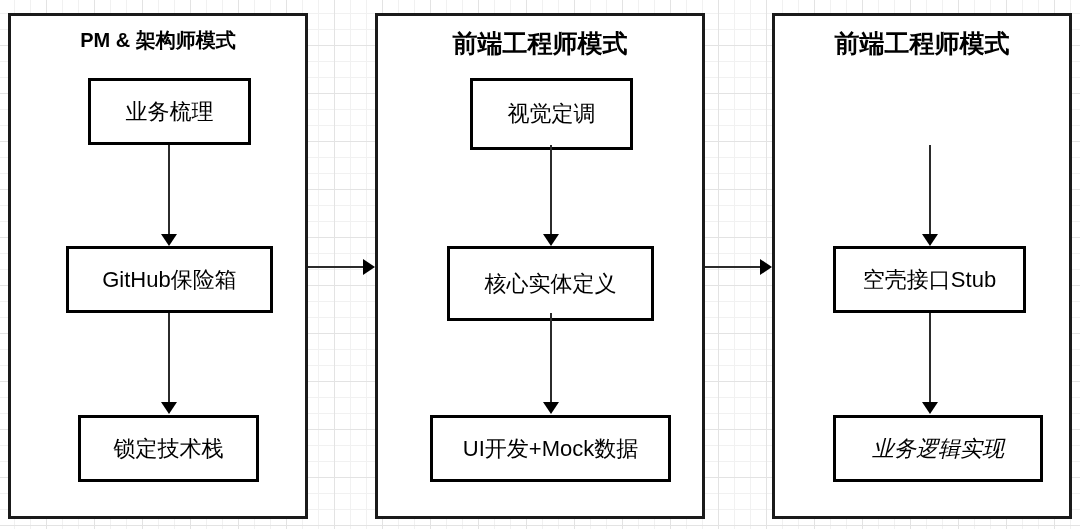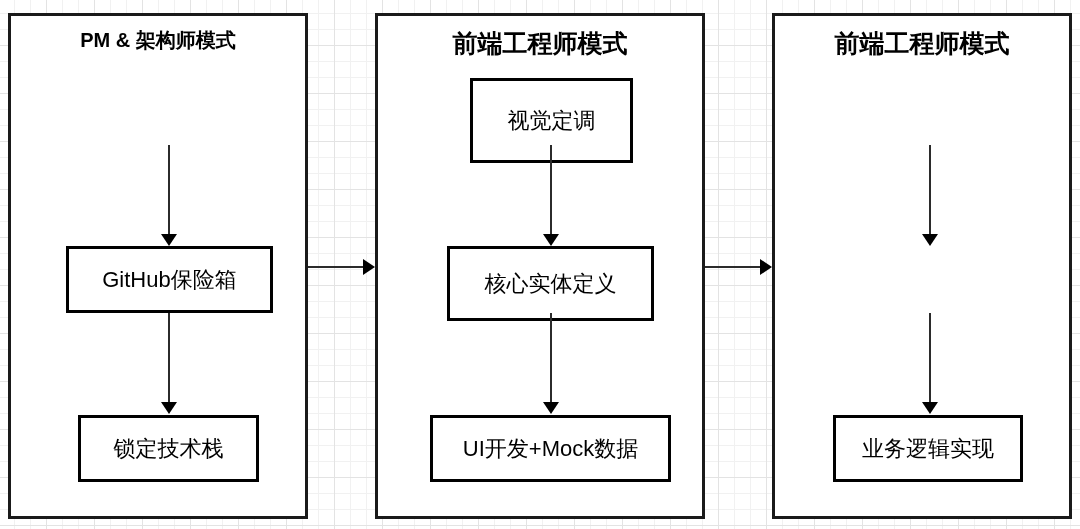--- a/index.html
+++ b/index.html
@@ -92,41 +92,44 @@
 </style>
 </head>
 <body>
 
 <div id="canvas">
 
   <div class="panel" style="left:8px; top:13px; width:300px; height:506px;">
   </div>
   <div class="panel-title" style="left:8px; top:27px; width:300px; font-size:20px;">PM &amp; 架构师模式</div>
 
+  <div class="step" style="left:88px; top:78px; width:163px; height:67px;">
+    <span class="step-label" style="font-size:22px;">业务梳理</span>
+  </div>
   <div class="vline" style="left:168px; top:145px; height:89px;"></div>
   <div class="arrow-down" style="left:161px; top:234px;"></div>
 
   <div class="step" style="left:66px; top:246px; width:207px; height:67px;">
     <span class="step-label" style="font-size:22px;text-align:center;">GitHub保险箱</span>
   </div>
   <div class="vline" style="left:168px; top:313px; height:89px;"></div>
   <div class="arrow-down" style="left:161px; top:402px;"></div>
 
   <div class="step" style="left:78px; top:415px; width:181px; height:67px;">
     <span class="step-label" style="font-size:22px;">锁定技术栈</span>
   </div>
 
   <div class="hline" style="left:308px; top:266px; width:58px;"></div>
   <div class="arrow-right" style="left:363px; top:259px;"></div>
 
   <div class="panel" style="left:375px; top:13px; width:330px; height:506px;">
   </div>
   <div class="panel-title" style="left:375px; top:27px; width:330px; font-size:25px;">前端工程师模式</div>
 
-  <div class="step" style="left:470px; top:78px; width:163px; height:85px;">
+  <div class="step" style="left:470px; top:78px; width:163px; height:72px;">
     <span class="step-label" style="font-size:22px;">视觉定调</span>
   </div>
   <div class="vline" style="left:550px; top:145px; height:89px;"></div>
   <div class="arrow-down" style="left:543px; top:234px;"></div>
 
   <div class="step" style="left:447px; top:246px; width:207px; height:75px;">
     <span class="step-label" style="font-size:22px;">核心实体定义</span>
   </div>
   <div class="vline" style="left:550px; top:313px; height:89px;"></div>
   <div class="arrow-down" style="left:543px; top:402px;"></div>
@@ -138,20 +141,23 @@
   <div class="hline" style="left:705px; top:266px; width:58px;"></div>
   <div class="arrow-right" style="left:760px; top:259px;"></div>
 
   <div class="panel" style="left:772px; top:13px; width:300px; height:506px;">
   </div>
   <div class="panel-title" style="left:772px; top:27px; width:300px; font-size:25px;">前端工程师模式</div>
 
   <div class="vline" style="left:929px; top:145px; height:89px;"></div>
   <div class="arrow-down" style="left:922px; top:234px;"></div>
 
+  <div class="step" style="left:833px; top:246px; width:193px; height:67px;">
+    <span class="step-label" style="font-size:22px;">空壳接口Stub</span>
+  </div>
   <div class="vline" style="left:929px; top:313px; height:89px;"></div>
   <div class="arrow-down" style="left:922px; top:402px;"></div>
 
-  <div class="step" style="left:833px; top:415px; width:190px; height:67px;">
+  <div class="step" style="left:833px; top:415px; width:210px; height:67px;font-style:italic;">
     <span class="step-label" style="font-size:22px;">业务逻辑实现</span>
   </div>
 
 </div>
 
 </body></html>

